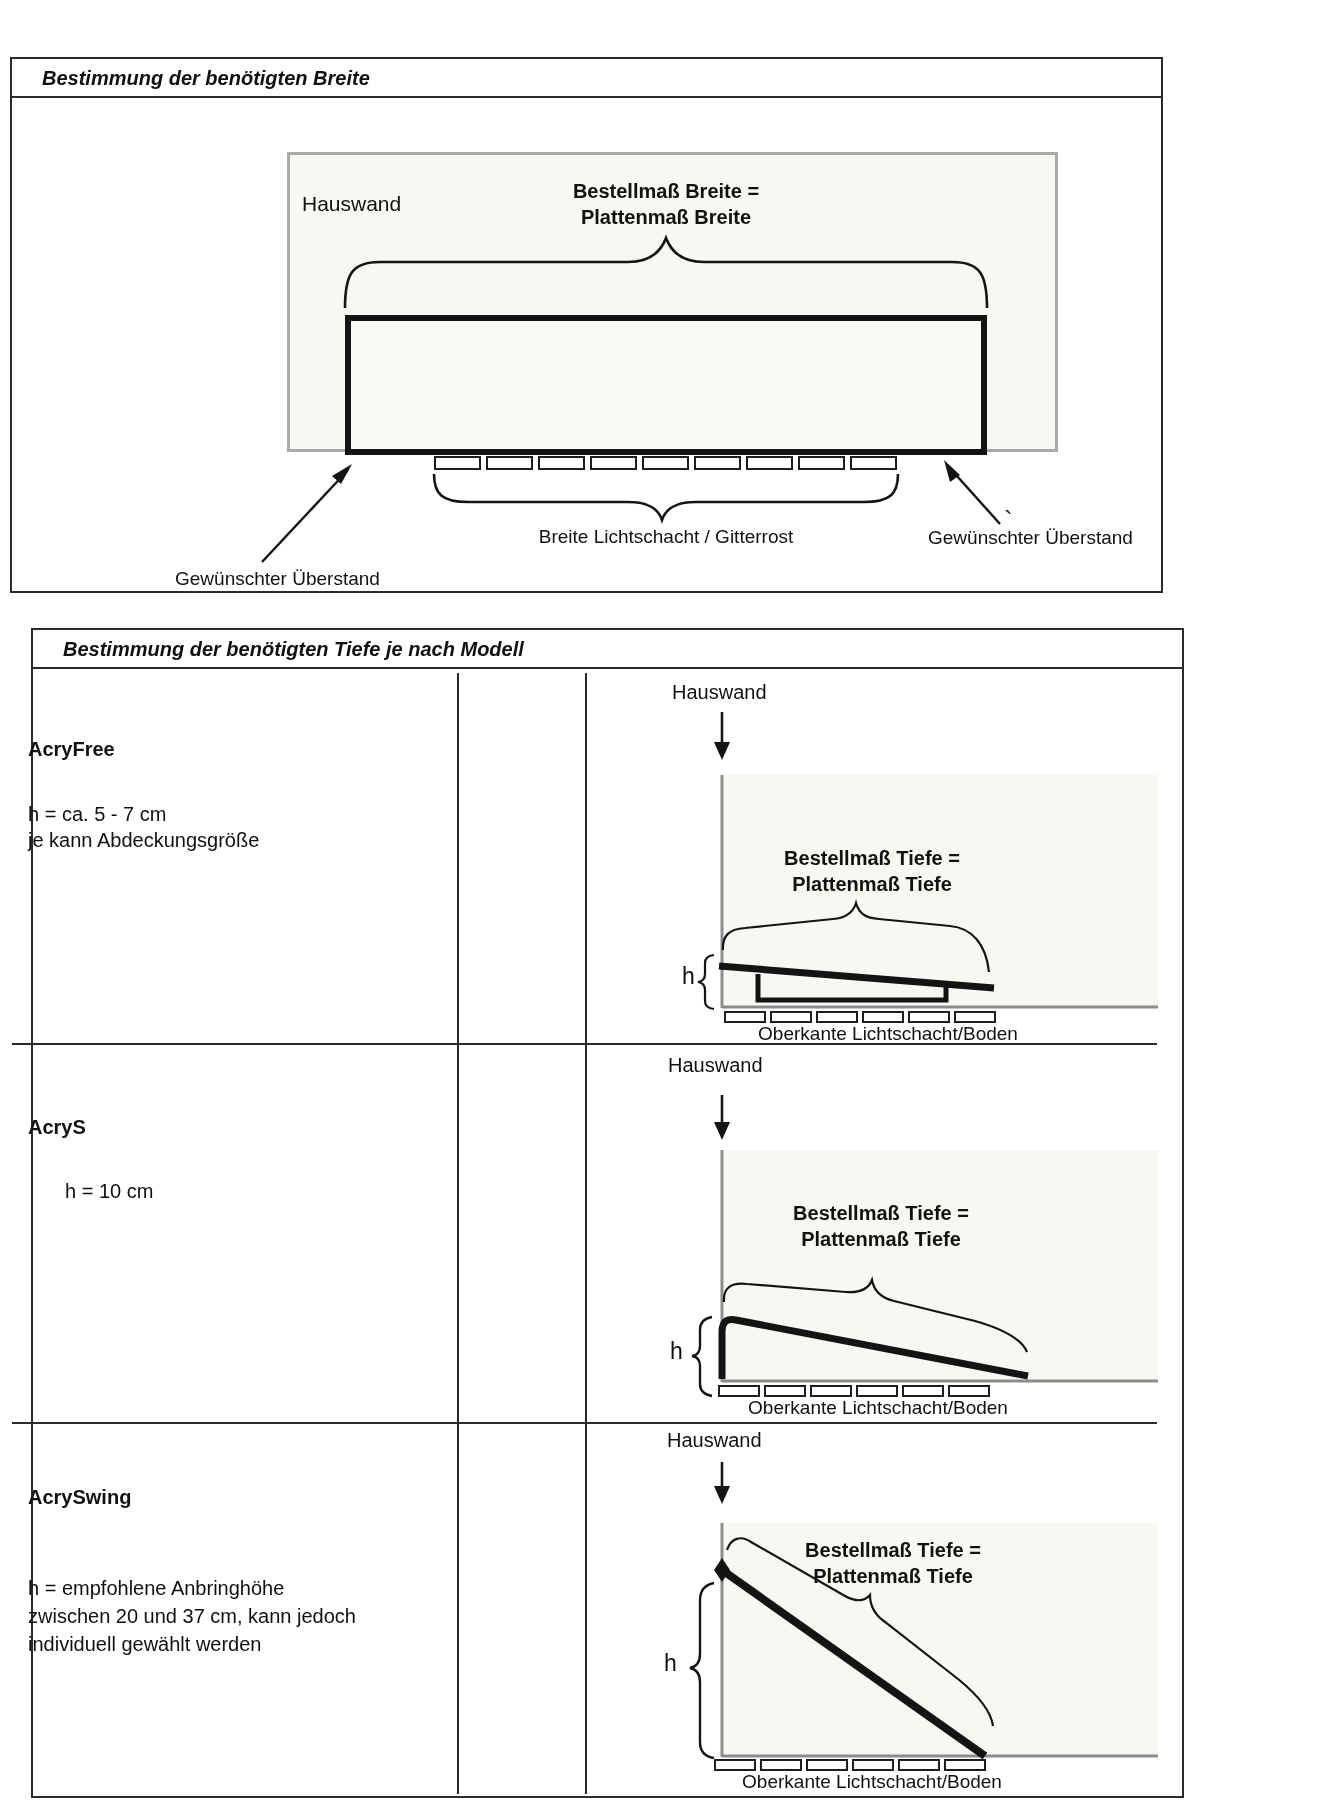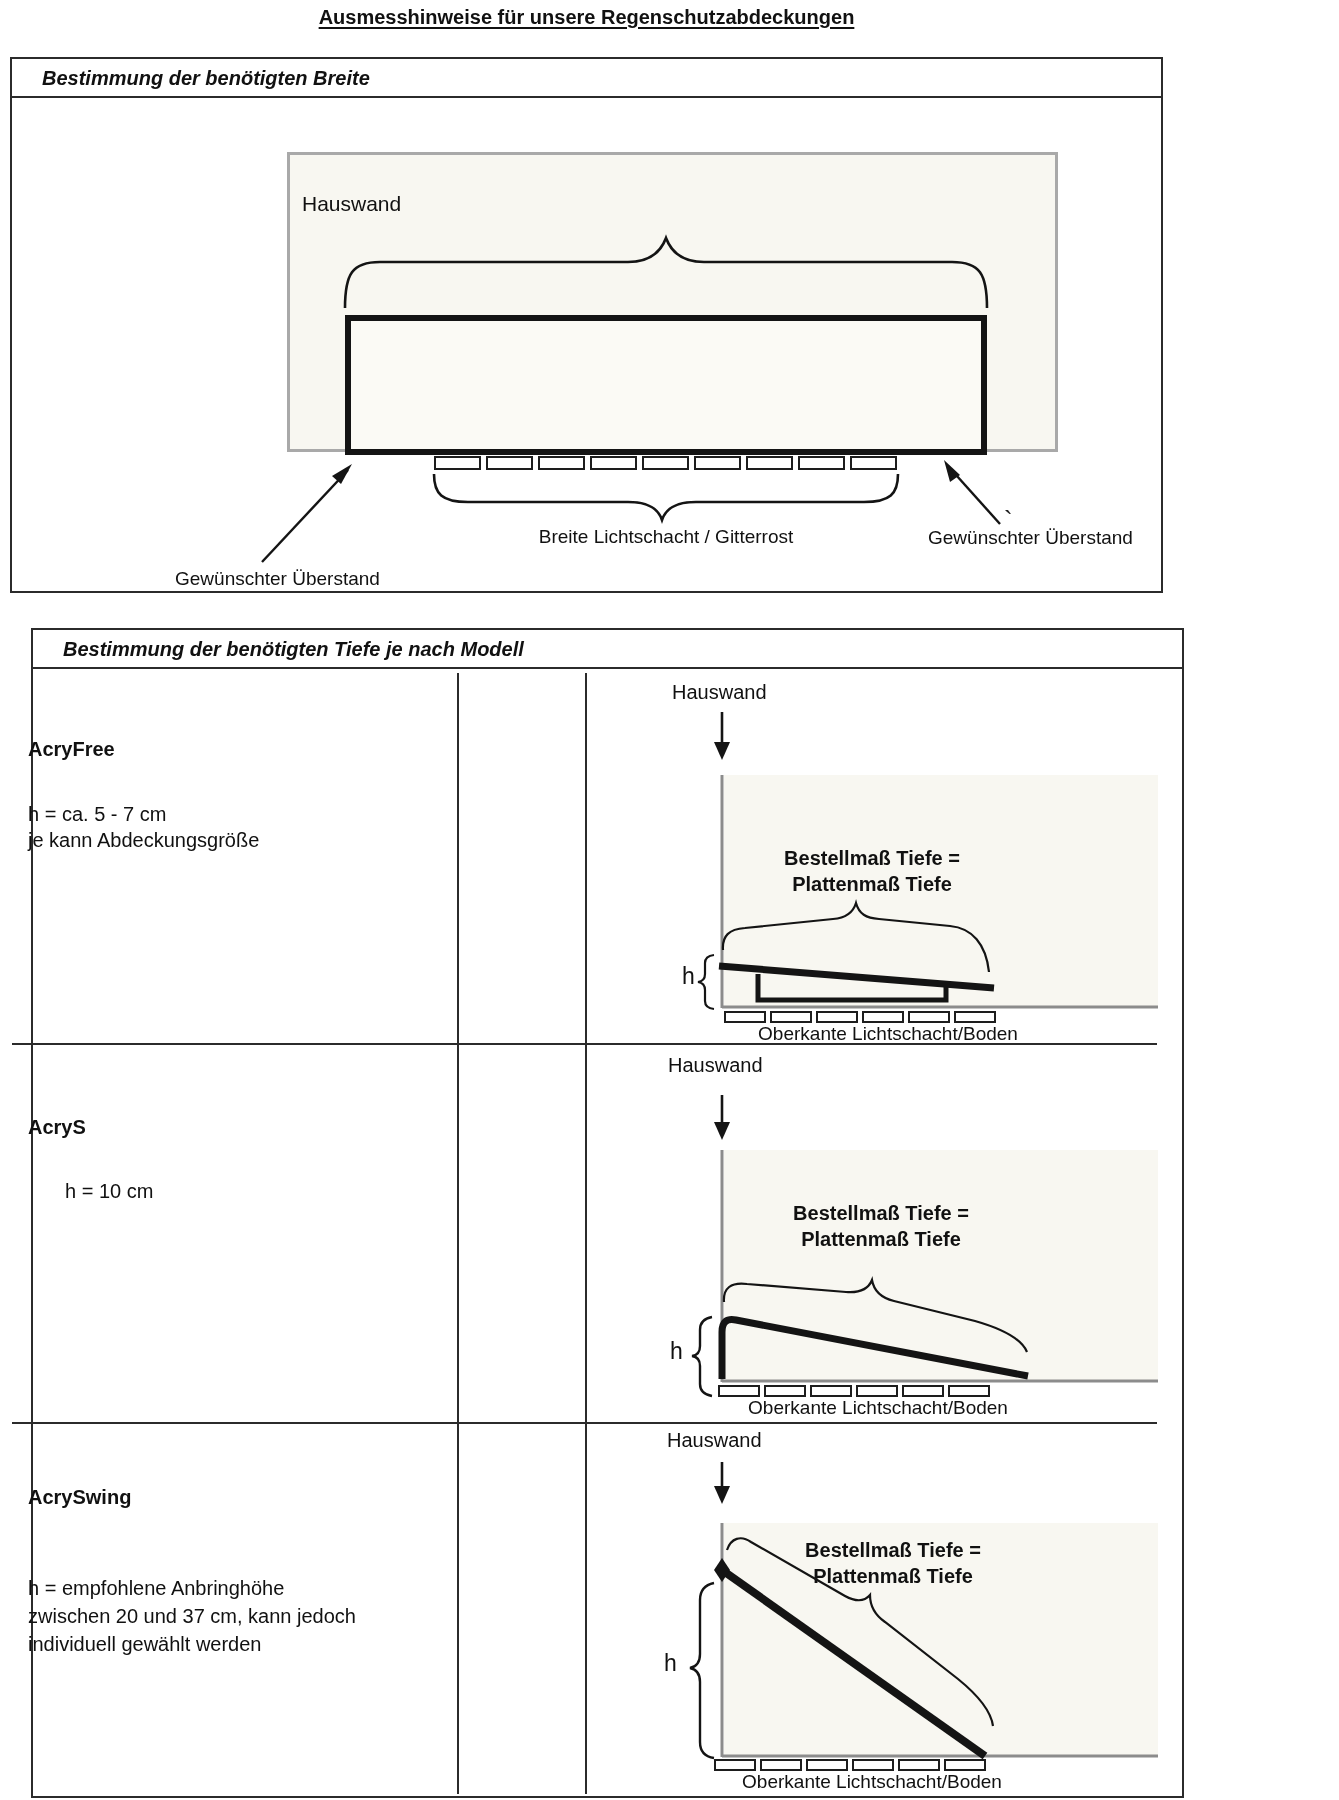--- a/index.html
+++ b/index.html
@@ -30,31 +30,32 @@
   .panel{background:#f8f7f1;}
   svg.overlay{position:absolute;left:0;top:0;pointer-events:none;}
   .stray{font-size:26px;color:#222;}
   .center{text-align:center;}
 </style>
 </head>
 <body>
 
 <div id="page">
 
-  <div class="abs center" style="left:10px;top:6px;width:1153px;">
-    <span class="title">Ausmesshinweise für unsere Regenschutzabdeckungen</span>
-  </div>
 
   <div class="abs sec-box" style="left:10px;top:57px;width:1149px;height:532px;">
     <div class="sec-header">Bestimmung der benötigten Breite</div>
   </div>
 
   <div class="abs gray-box" style="left:287px;top:152px;width:765px;height:294px;"></div>
   <div class="abs wall-lbl" style="left:302px;top:192px;">Hauswand</div>
 
+  <div class="abs dim" style="left:516px;top:178px;width:300px;">
+    <div>Bestellmaß Breite =</div>
+    <div>Plattenmaß Breite</div>
+  </div>
 
   <div class="abs plate" style="left:345px;top:315px;width:630px;height:128px;"></div>
 
   <div class="abs grate g1" style="left:434px;top:456px;">
     <div class="cell"></div>
       <div class="cell"></div>
       <div class="cell"></div>
       <div class="cell"></div>
       <div class="cell"></div>
       <div class="cell"></div>

